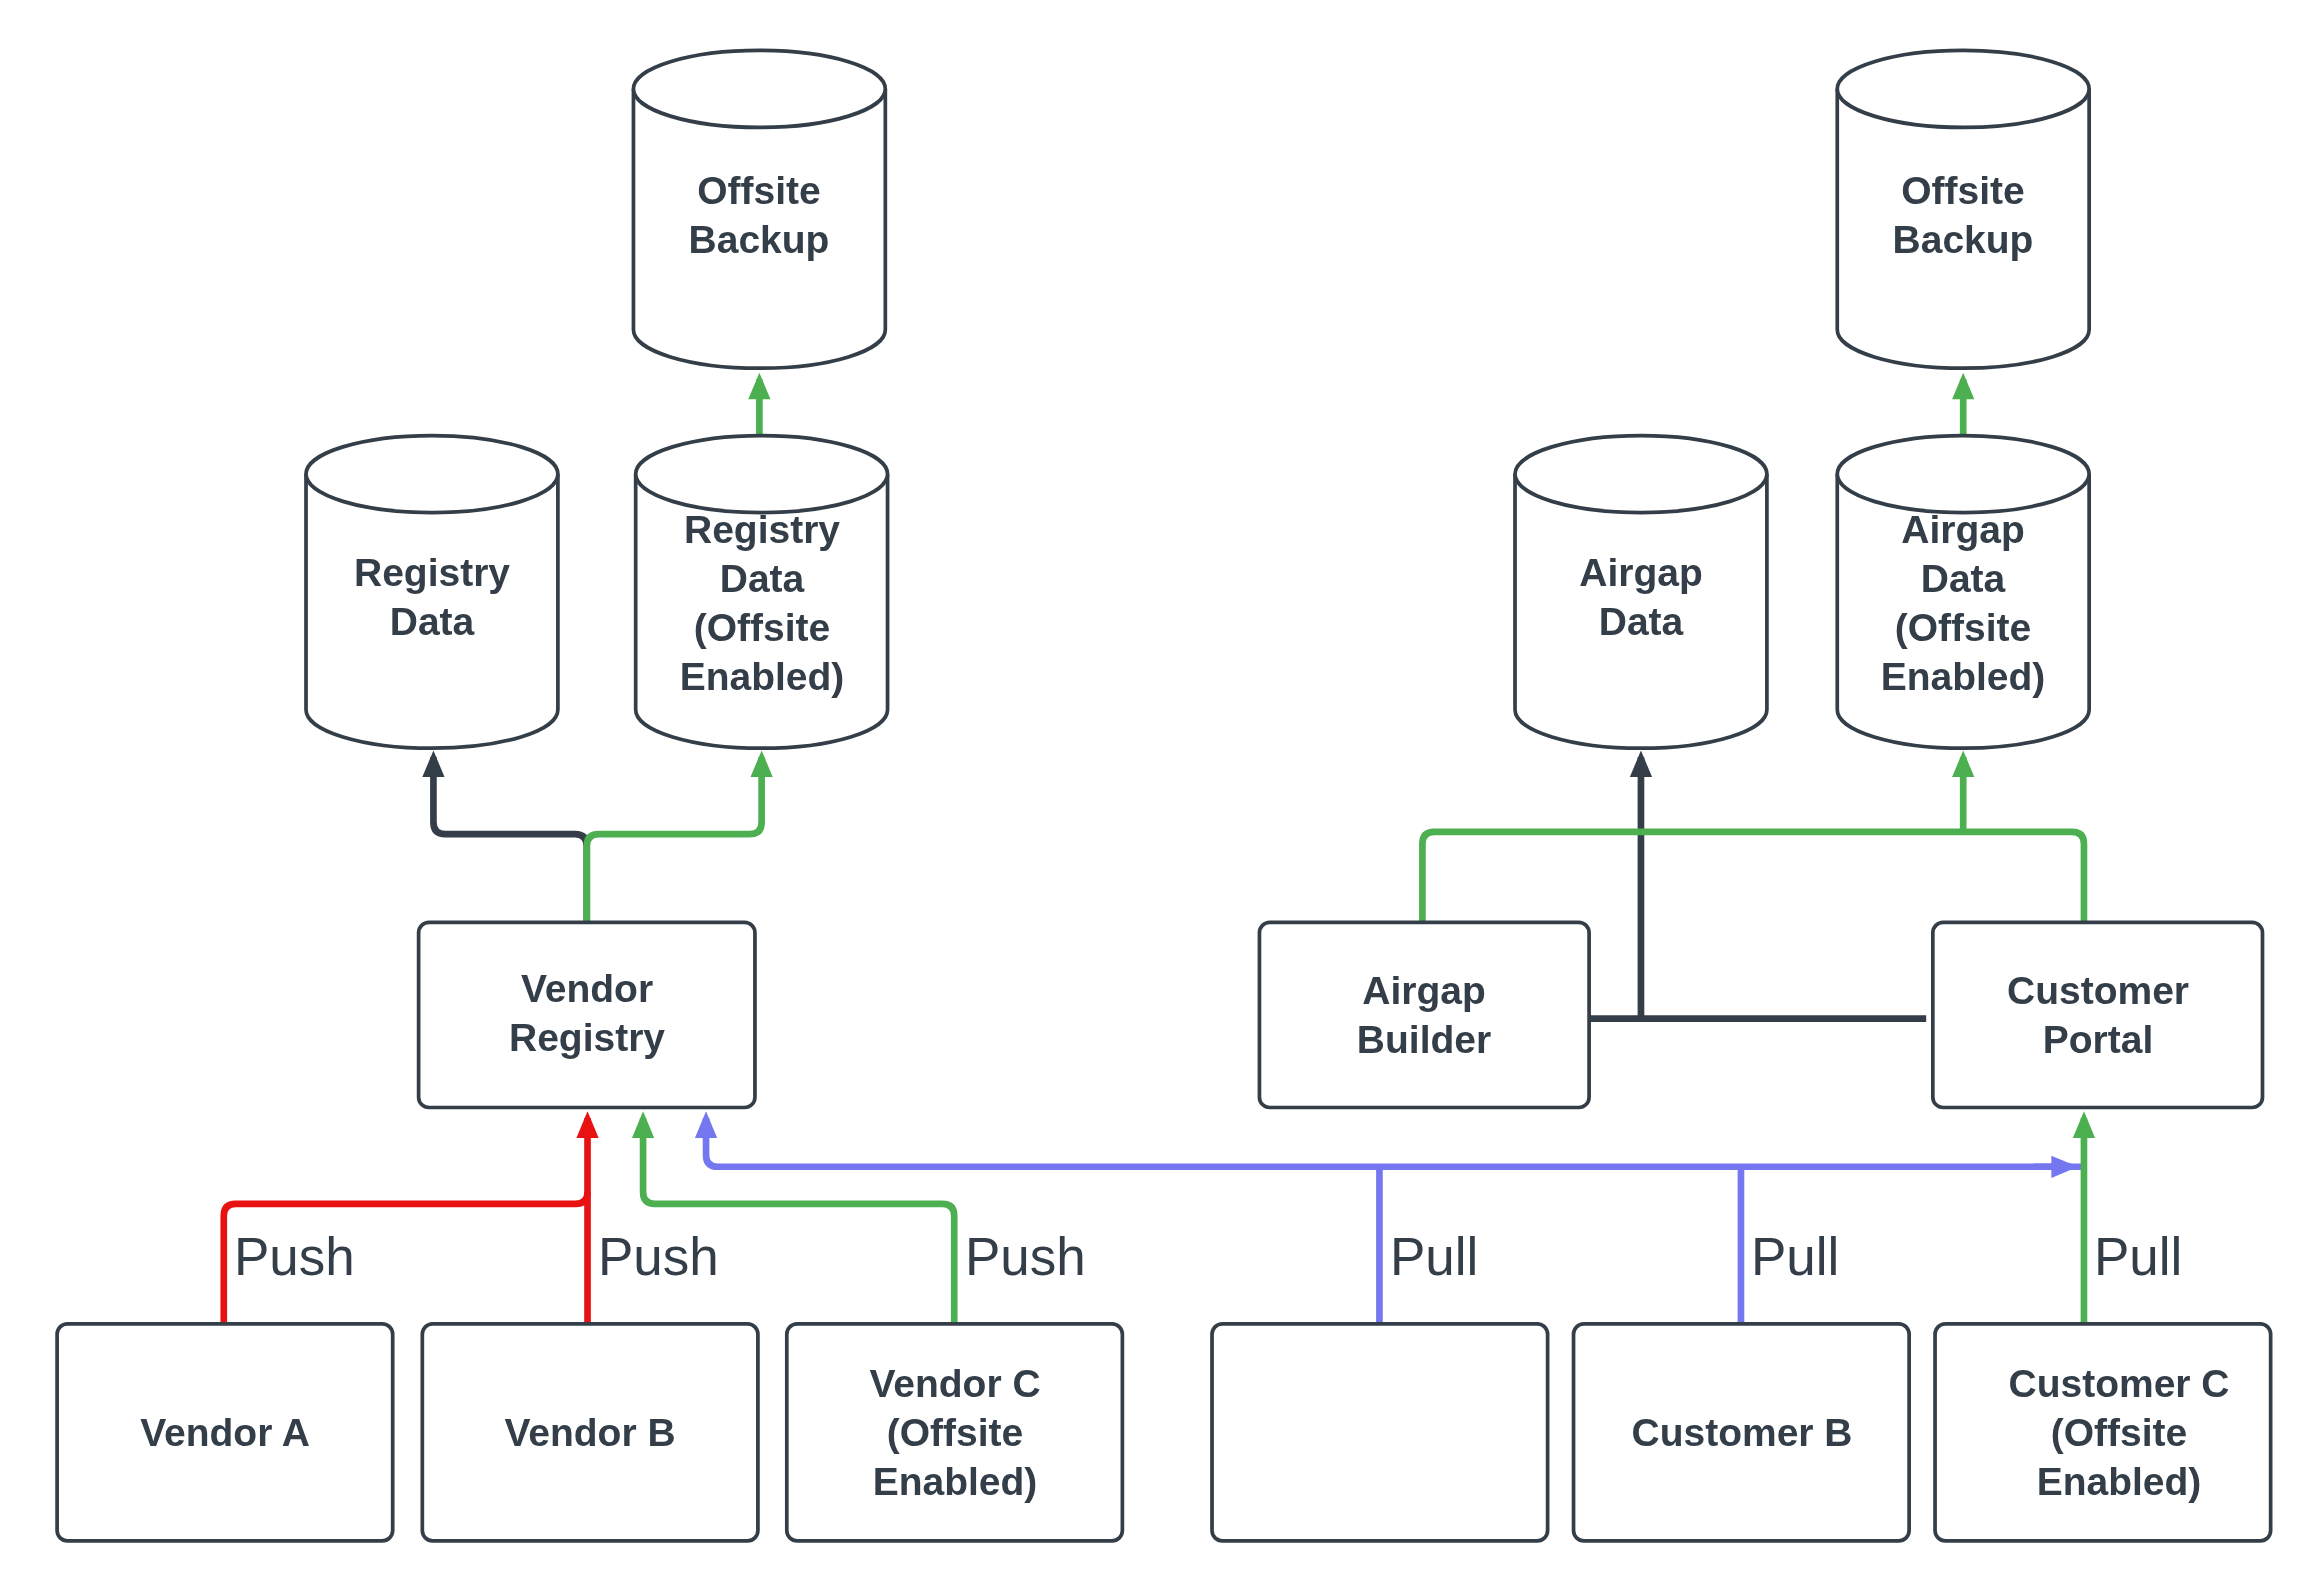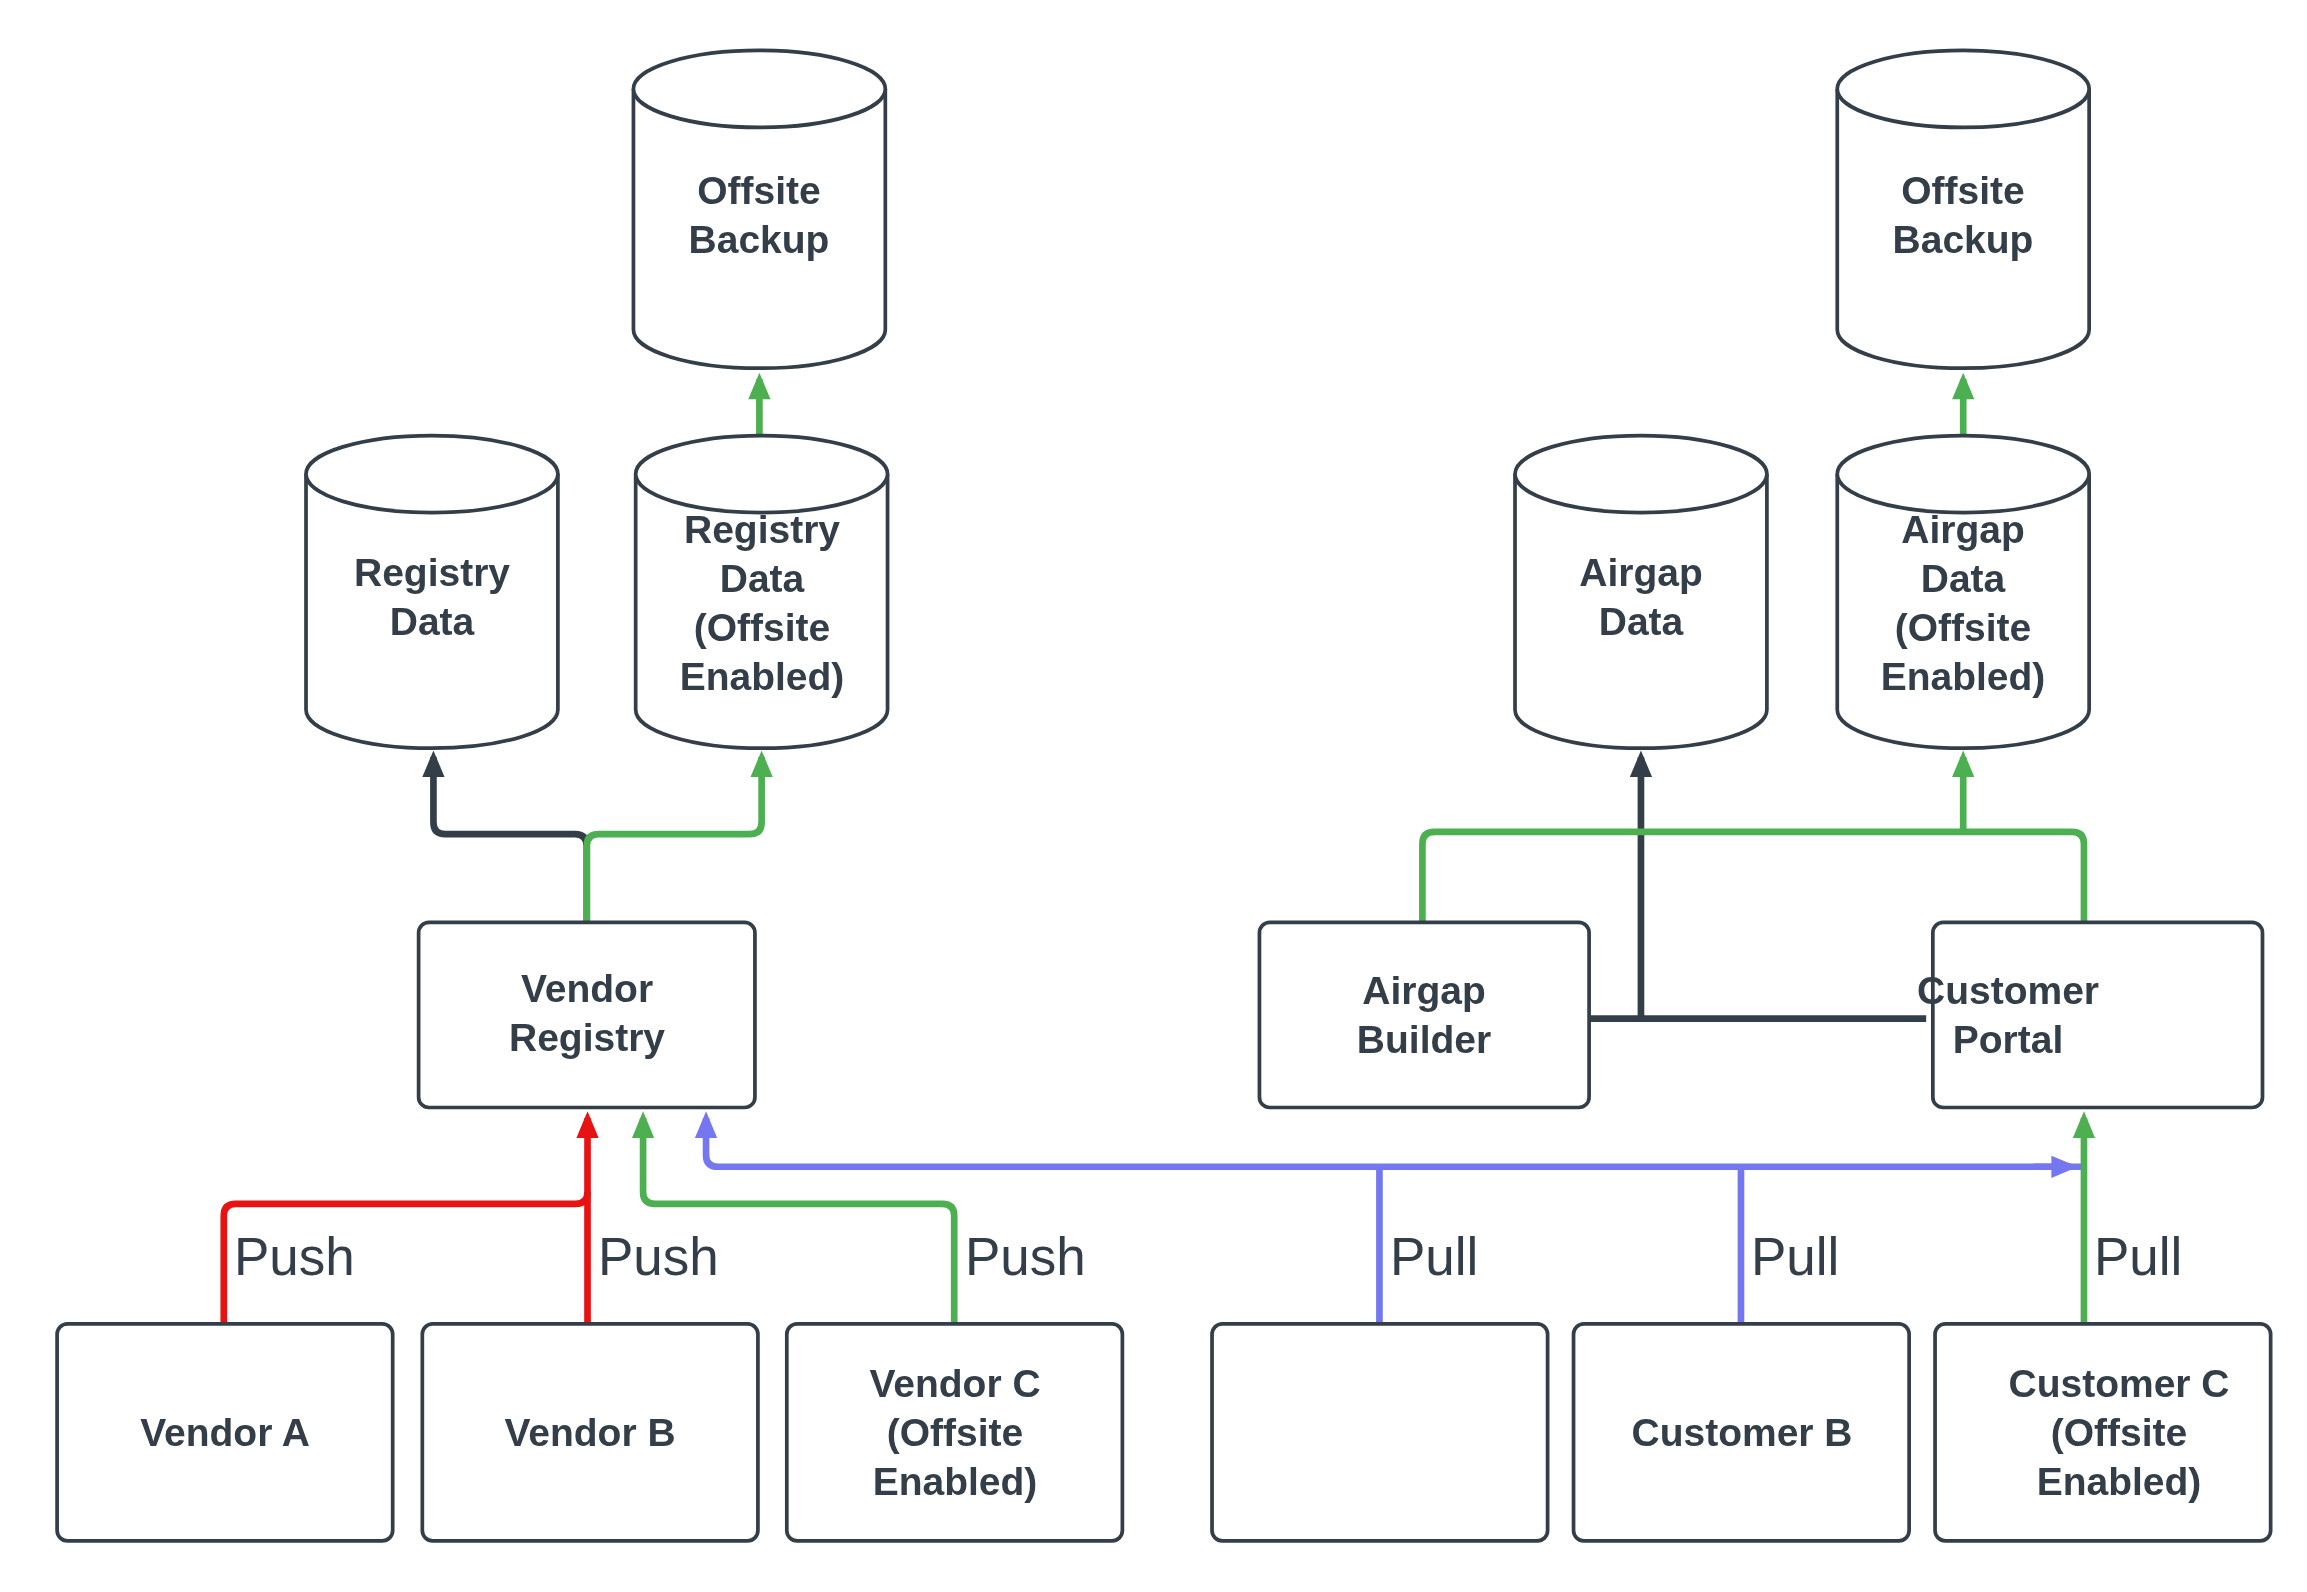--- a/index.html
+++ b/index.html
@@ -141,21 +141,21 @@
 Data</div>
   <div class="node-label" style="left:1837px;top:458px;width:252px;height:289px;">Airgap
 Data
 (Offsite
 Enabled)</div>
 
   <div class="node-label" style="left:419px;top:920px;width:336px;height:185px;">Vendor
 Registry</div>
   <div class="node-label" style="left:1259px;top:922px;width:330px;height:185px;">Airgap
 Builder</div>
-  <div class="node-label" style="left:1843px;top:922px;width:330px;height:185px;">Customer
+  <div class="node-label" style="left:1933px;top:922px;width:330px;height:185px;">Customer
 Portal</div>
 
   <div class="node-label" style="left:57px;top:1324px;width:336px;height:217px;">Vendor A</div>
   <div class="node-label" style="left:422px;top:1324px;width:336px;height:217px;">Vendor B</div>
   <div class="node-label" style="left:787px;top:1324px;width:336px;height:217px;">Vendor C
 (Offsite
 Enabled)</div>
   <div class="node-label" style="left:1574px;top:1324px;width:336px;height:217px;">Customer B</div>
   <div class="node-label" style="left:1935px;top:1324px;width:336px;height:217px;margin-left:16px;">Customer C
 (Offsite

